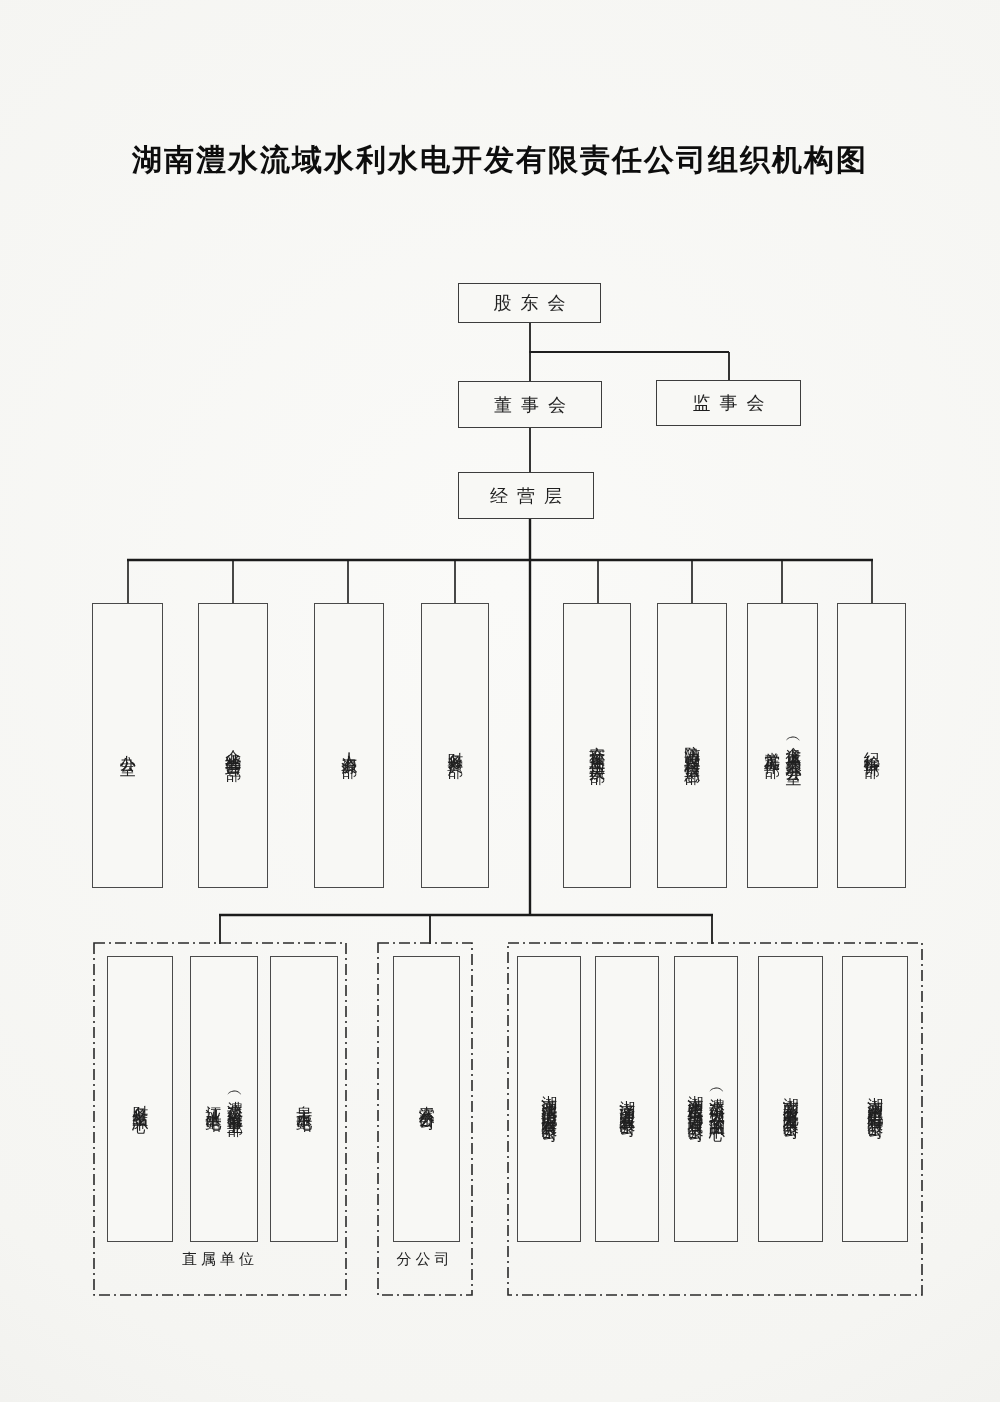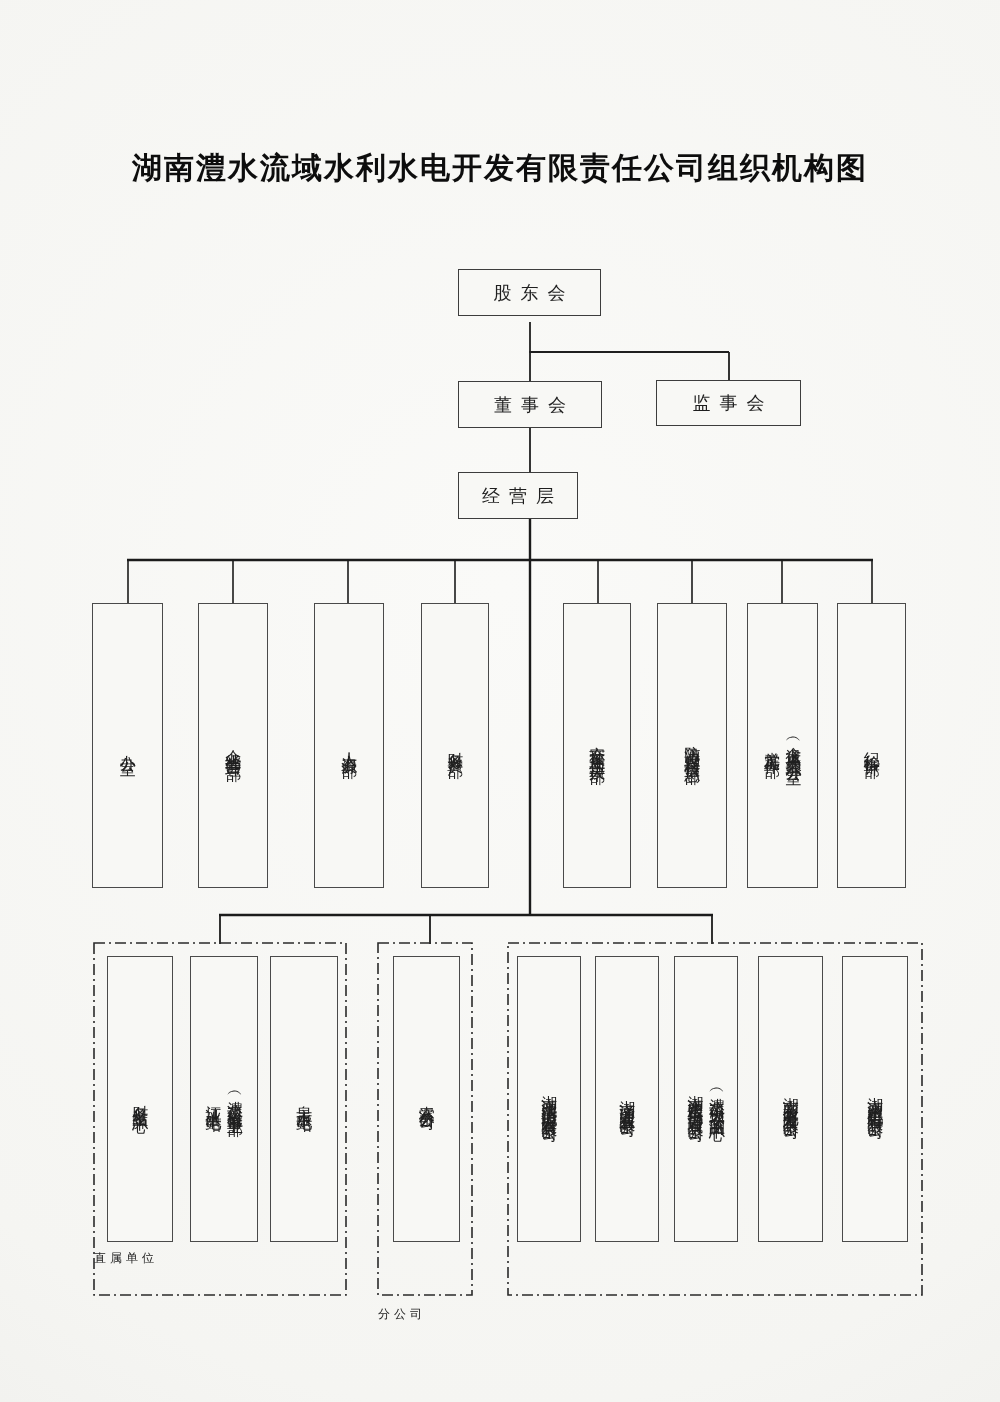--- a/index.html
+++ b/index.html
@@ -17,21 +17,20 @@
   .title {
     position: absolute;
     top: 140px;
     left: 0;
     width: 100%;
     text-align: center;
     font-size: 30px;
     font-weight: 700;
     letter-spacing: 2px;
     color: #0d0d0d;
-    margin-top: 8px;
   }
   .lines-svg {
     position: absolute;
     top: 0; left: 0;
     width: 1000px; height: 1402px;
     z-index: 1;
   }
   .box {
     position: absolute;
     box-sizing: border-box;
@@ -56,31 +55,31 @@
   .vt {
     writing-mode: vertical-rl;
     text-orientation: mixed;
     font-size: 16px;
     letter-spacing: 2.5px;
     line-height: 1.15;
     white-space: nowrap;
   }
   .group-label {
     position: absolute;
-    text-align: left;
-    font-size: 12px;
+    text-align: center;
+    font-size: 15px;
     letter-spacing: 4px;
     color: #222;
     z-index: 2;
   }
   
-  .b-shareholders { left: 458px; top: 269px; width: 143px; height: 47px; }
+  .b-shareholders { left: 458px; top: 283px; width: 143px; height: 40px; }
   .b-board        { left: 458px; top: 381px; width: 144px; height: 47px; }
   .b-supervisors  { left: 656px; top: 380px; width: 145px; height: 46px; }
-  .b-management   { left: 458px; top: 472px; width: 120px; height: 47px; }
+  .b-management   { left: 458px; top: 472px; width: 136px; height: 47px; }
   
   .dept { top: 603px; height: 285px; }
   .d1 { left: 92px;  width: 71px; }
   .d2 { left: 198px; width: 70px; }
   .d3 { left: 314px; width: 70px; }
   .d4 { left: 421px; width: 68px; }
   .d5 { left: 563px; width: 68px; }
   .d6 { left: 657px; width: 70px; }
   .d7 { left: 747px; width: 71px; }
   .d8 { left: 837px; width: 69px; }
@@ -90,21 +89,21 @@
   .g1u2 { left: 190px; width: 68px; }
   .g1u3 { left: 270px; width: 68px; }
   .g2u1 { left: 393px; width: 67px; }
   .g3u1 { left: 517px; width: 64px; }
   .g3u2 { left: 595px; width: 64px; }
   .g3u3 { left: 674px; width: 64px; }
   .g3u4 { left: 758px; width: 65px; }
   .g3u5 { left: 842px; width: 66px; }
   
   .gl1 { left: 94px;  top: 1250px; width: 252px; }
-  .gl2 { left: 378px; top: 1306px; width: 94px;  }
+  .gl2 { left: 378px; top: 1250px; width: 94px;  }
   .gl3 { left: 508px; top: 1250px; width: 414px; }
 </style>
 </head>
 <body>
 
 <div class="page">
 
   <div class="title">湖南澧水流域水利水电开发有限责任公司组织机构图</div>
 
   <svg class="lines-svg" width="1000" height="1402" viewBox="0 0 1000 1402" xmlns="http://www.w3.org/2000/svg">

